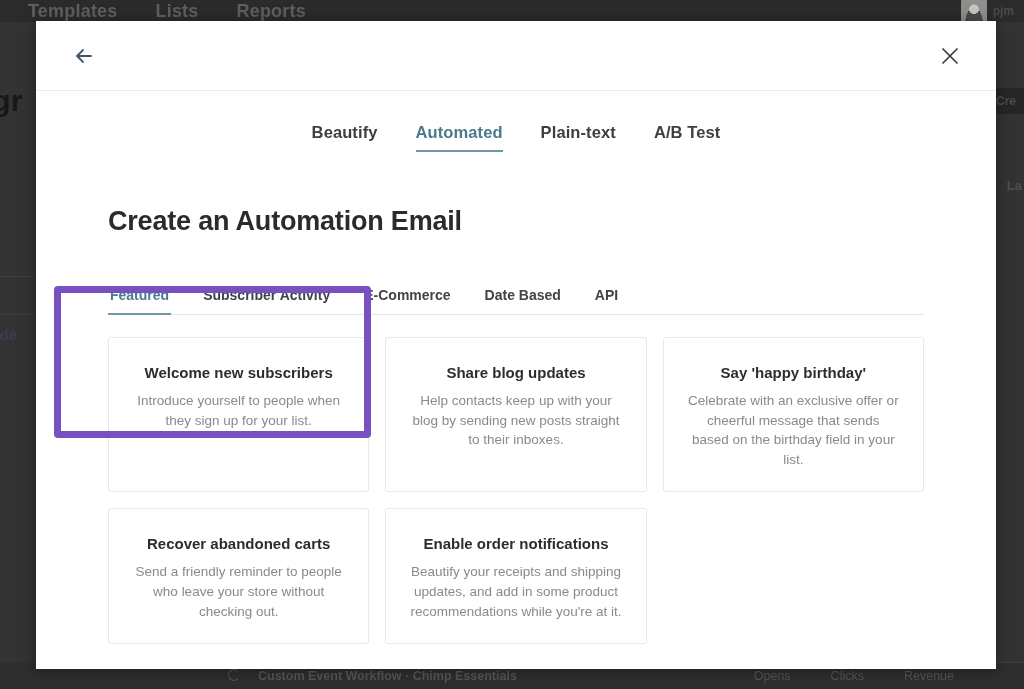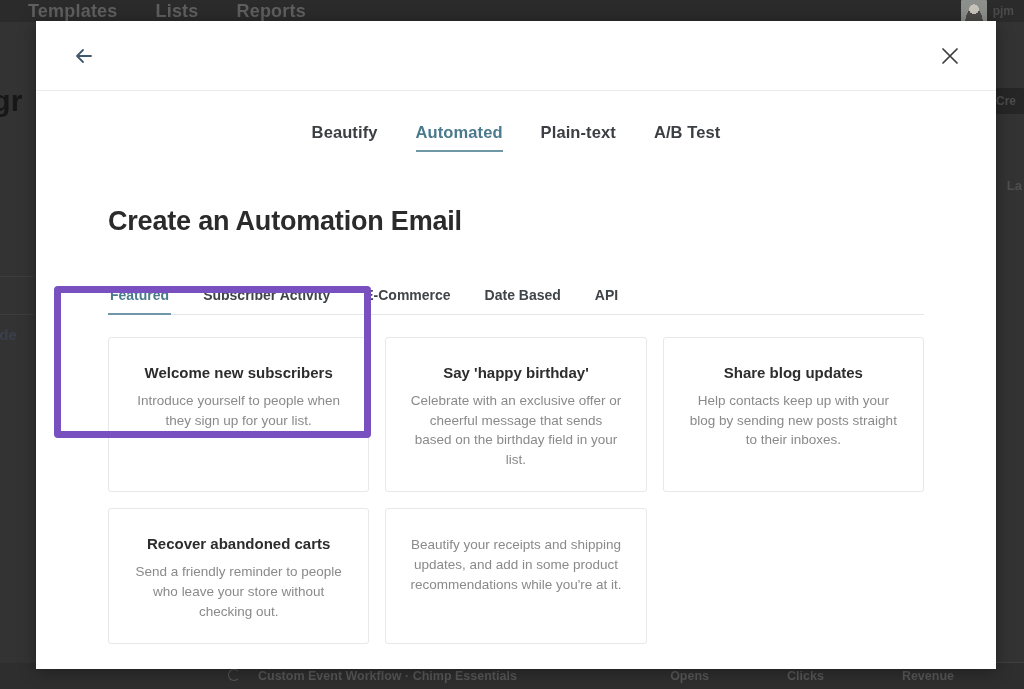--- a/index.html
+++ b/index.html
@@ -129,23 +129,23 @@
     width: 10px;
     height: 10px;
     border: 1.4px solid #565656;
     border-right-color: transparent;
     border-radius: 50%;
     display: inline-block;
   }
   .bg-bottom-metrics {
     margin-left: auto;
     display: flex;
-    gap: 78px;
+    gap: 40px;
     margin-right: 70px;
-    font-weight: 700;
+    font-weight: 400;
   }
   .bg-checkbox-stub {
     position: absolute;
     left: 188px;
     bottom: 23px;
     width: 26px;
     height: 9px;
     background: #4a4a4a;
     border-radius: 2px;
   }
@@ -386,32 +386,33 @@
       <div class="stab">Date Based</div>
       <div class="stab">API</div>
     </div>
 
     <div class="card-grid">
       <div class="card">
         <div class="card-title">Welcome new subscribers</div>
         <div class="card-desc">Introduce yourself to people when they sign up for your list.</div>
       </div>
       <div class="card">
+        <div class="card-title">Share blog updates</div>
+        <div class="card-desc">Help contacts keep up with your blog by sending new posts straight to their inboxes.</div>
+      </div>
+      <div class="card">
         <div class="card-title">Say 'happy birthday'</div>
         <div class="card-desc">Celebrate with an exclusive offer or cheerful message that sends based on the birthday field in your list.</div>
-      </div>
-      <div class="card">
-        <div class="card-title">Share blog updates</div>
-        <div class="card-desc">Help contacts keep up with your blog by sending new posts straight to their inboxes.</div>
       </div>
       <div class="card">
         <div class="card-title">Recover abandoned carts</div>
         <div class="card-desc">Send a friendly reminder to people who leave your store without checking out.</div>
       </div>
       <div class="card">
+        <div class="card-title">Enable order notifications</div>
         <div class="card-desc">Beautify your receipts and shipping updates, and add in some product recommendations while you're at it.</div>
       </div>
     </div>
 
   </div>
 </div>
 
 <div id="highlight-box"></div>
 
 </body></html>

